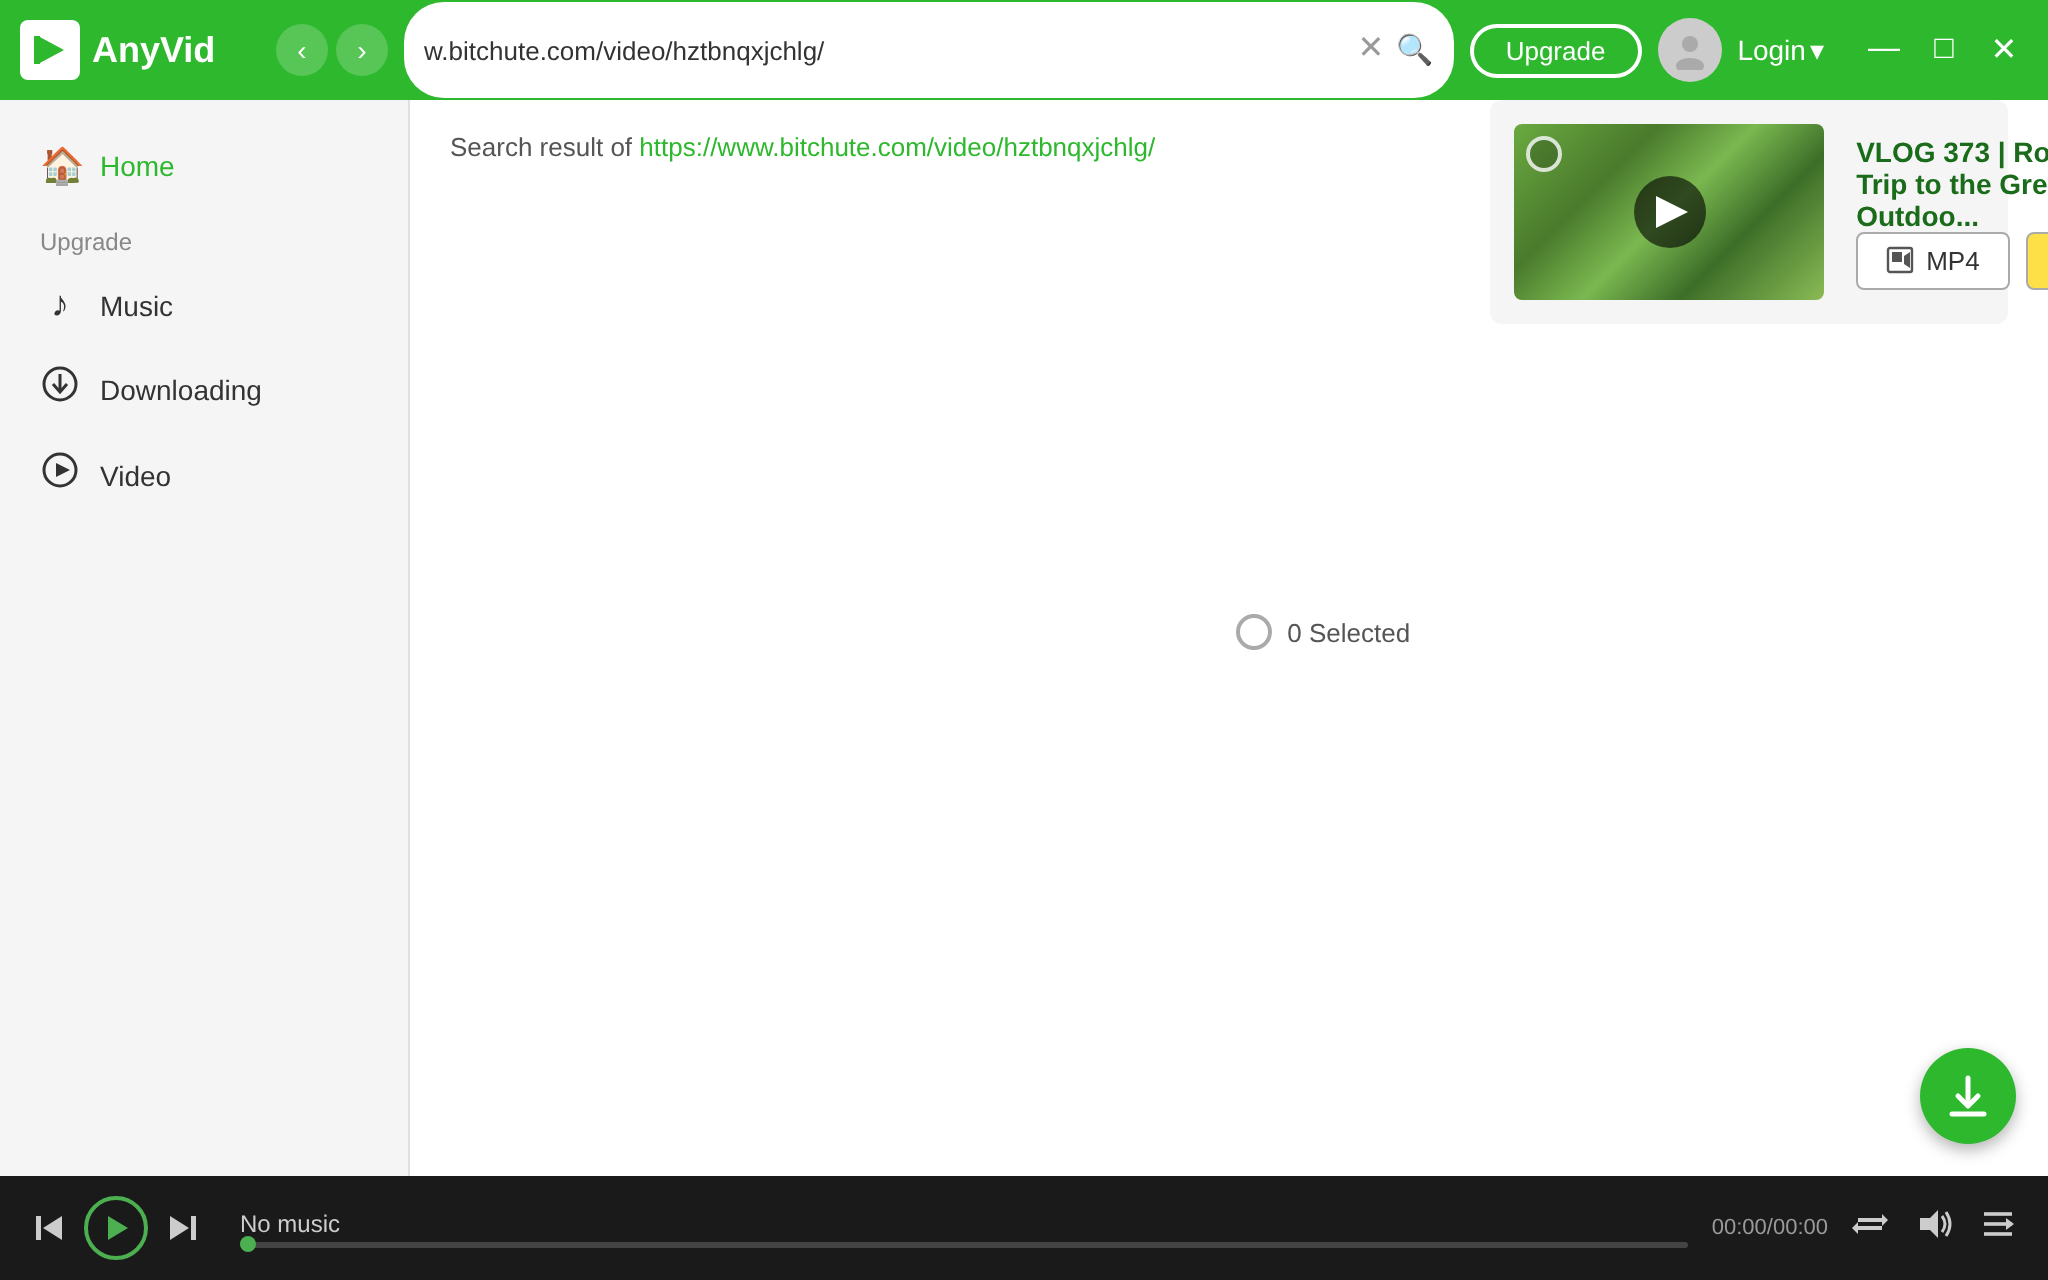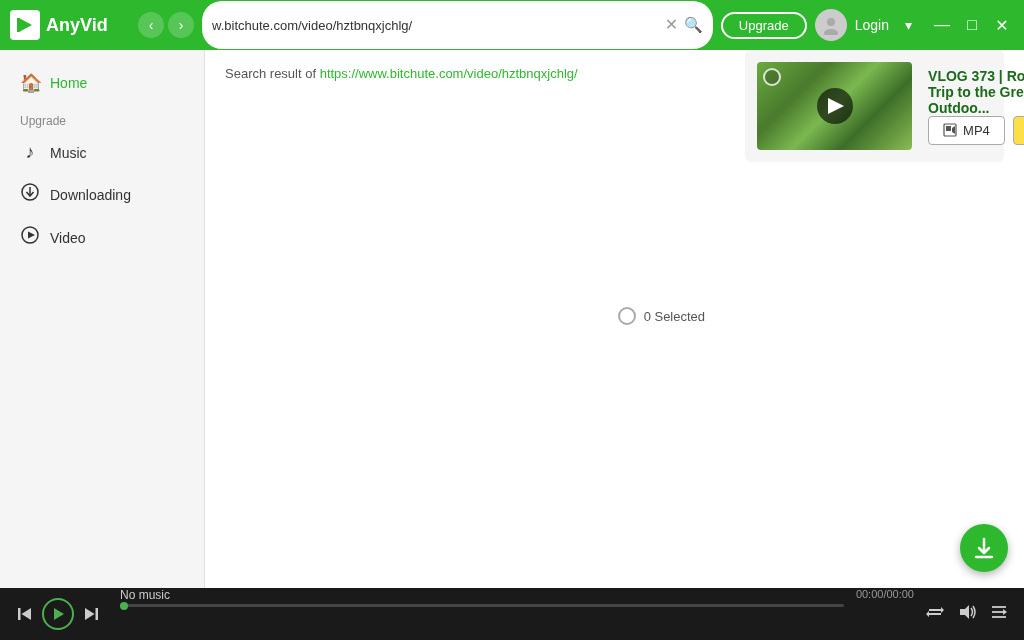--- a/index.html
+++ b/index.html
@@ -111,21 +111,21 @@
       color: #888;
     }
     .login-btn {
       background: transparent;
       border: none;
       color: white;
       font-size: 14px;
       cursor: pointer;
       display: flex;
       align-items: center;
-      gap: 16px;
+      gap: 2px;
     }
     .window-controls {
       display: flex;
       gap: 6px;
       margin-left: 10px;
     }
     .win-btn {
       background: none;
       border: none;
       color: white;
@@ -342,20 +342,21 @@
       box-shadow: 0 3px 8px rgba(0,0,0,0.3);
       color: white;
       font-size: 22px;
     }
 
     
     .player-bar {
       height: 52px;
       background: #1a1a1a;
       display: flex;
+      align-items: center;
       padding: 0 16px;
       gap: 12px;
       flex-shrink: 0;
     }
     .player-controls {
       display: flex;
       align-items: center;
       gap: 8px;
     }
     .player-btn {

